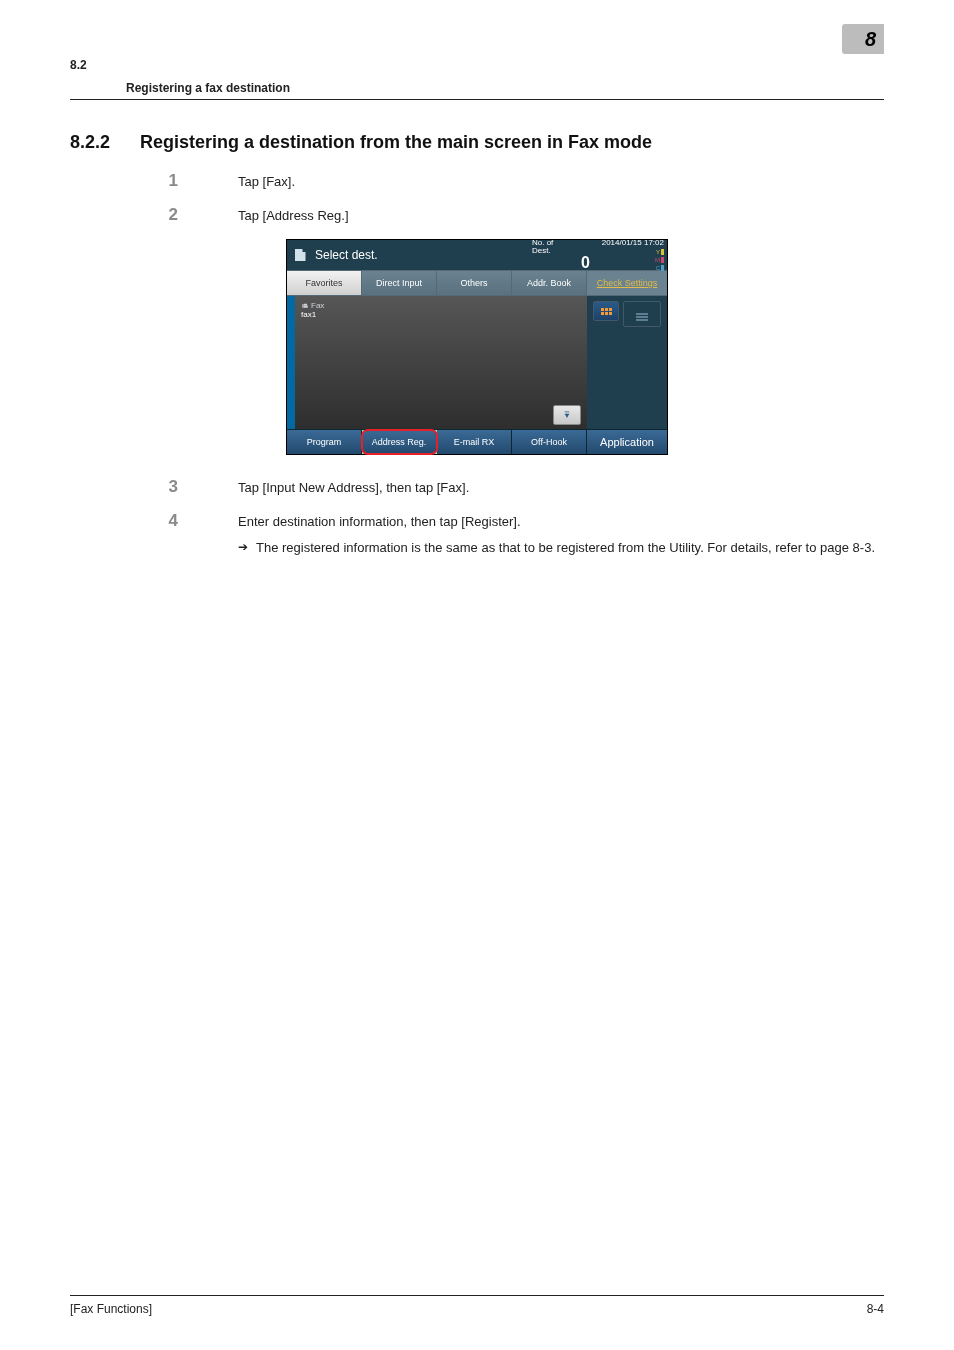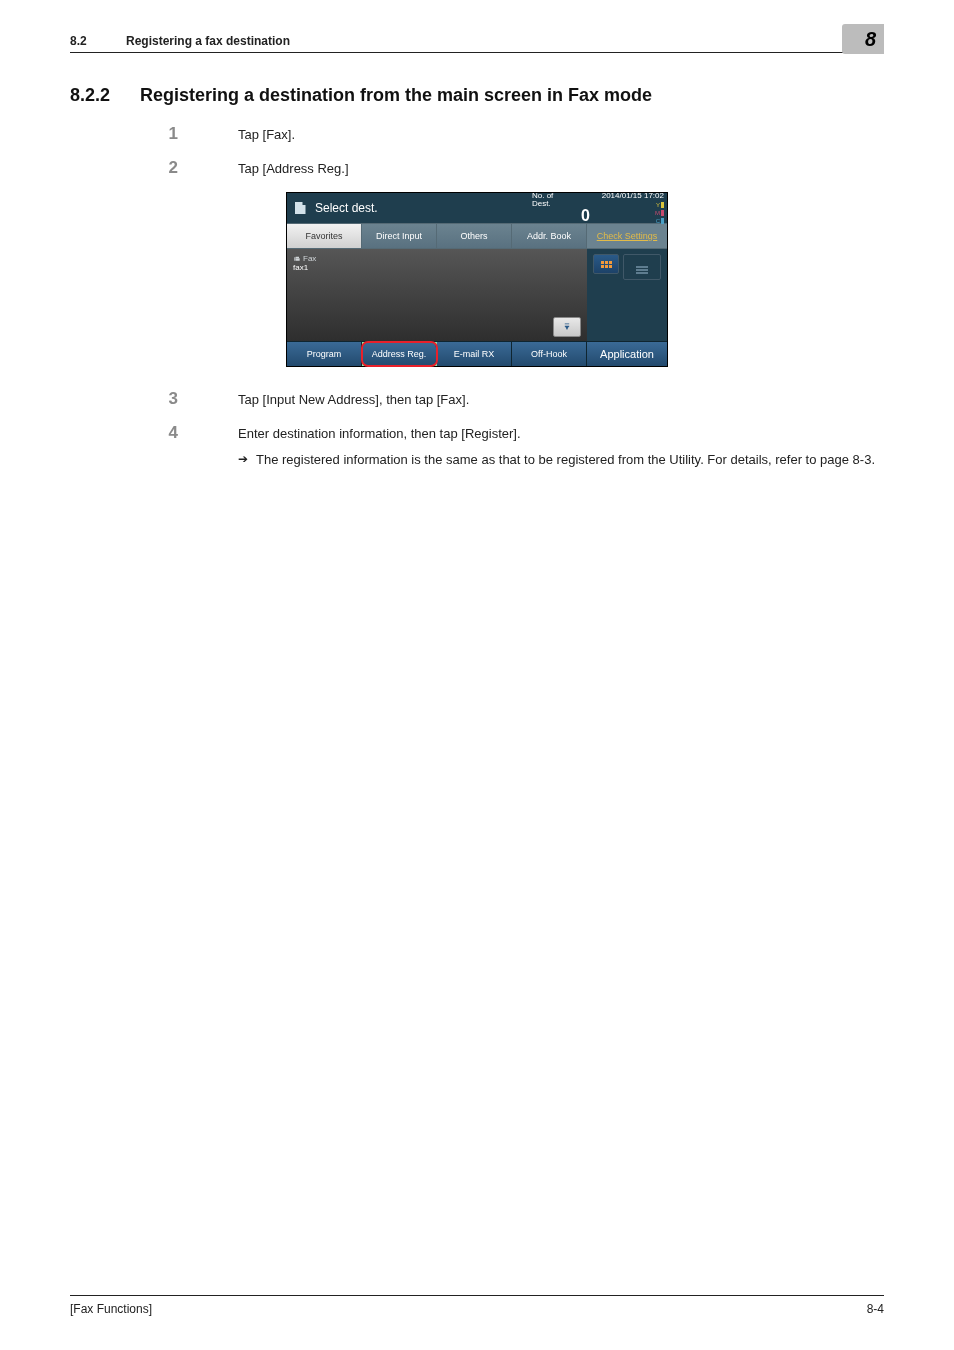--- a/index.html
+++ b/index.html
@@ -22,21 +22,21 @@
   .running-head {
     display: flex;
     align-items: center;
     font-size: 12px;
     font-weight: bold;
     color: #222;
     padding-bottom: 4px;
     border-bottom: 1px solid #222;
   }
   .running-head .rh-num { width: 56px; }
-  .running-head .rh-text { flex: 1; }
+  .running-head .rh-text { flex: 1; margin-top: 47px; }
   .chapter-tab {
     position: absolute;
     right: 70px;
     top: 24px;
     width: 42px;
     height: 30px;
     background: #bcbcbc;
     border-top-left-radius: 3px;
     border-bottom-left-radius: 3px;
     display: flex;
@@ -192,23 +192,24 @@
     width: 80px;
     background: #6b8390;
     color: #e2bb48;
     font-size: 9px;
     display: flex;
     align-items: center;
     justify-content: center;
     text-decoration: underline;
   }
   .mfp-body {
-    height: 92px;
+    height: 133px;
     display: flex;
     background: #0369a1;
+    padding-left: 8px;
   }
   .mfp-body .list {
     flex: 1;
     background: linear-gradient(#565656,#2e2e2e);
     padding: 6px 6px 0 6px;
     position: relative;
   }
   .fax-entry {
     width: 56px;
     color: #d0d5d8;

